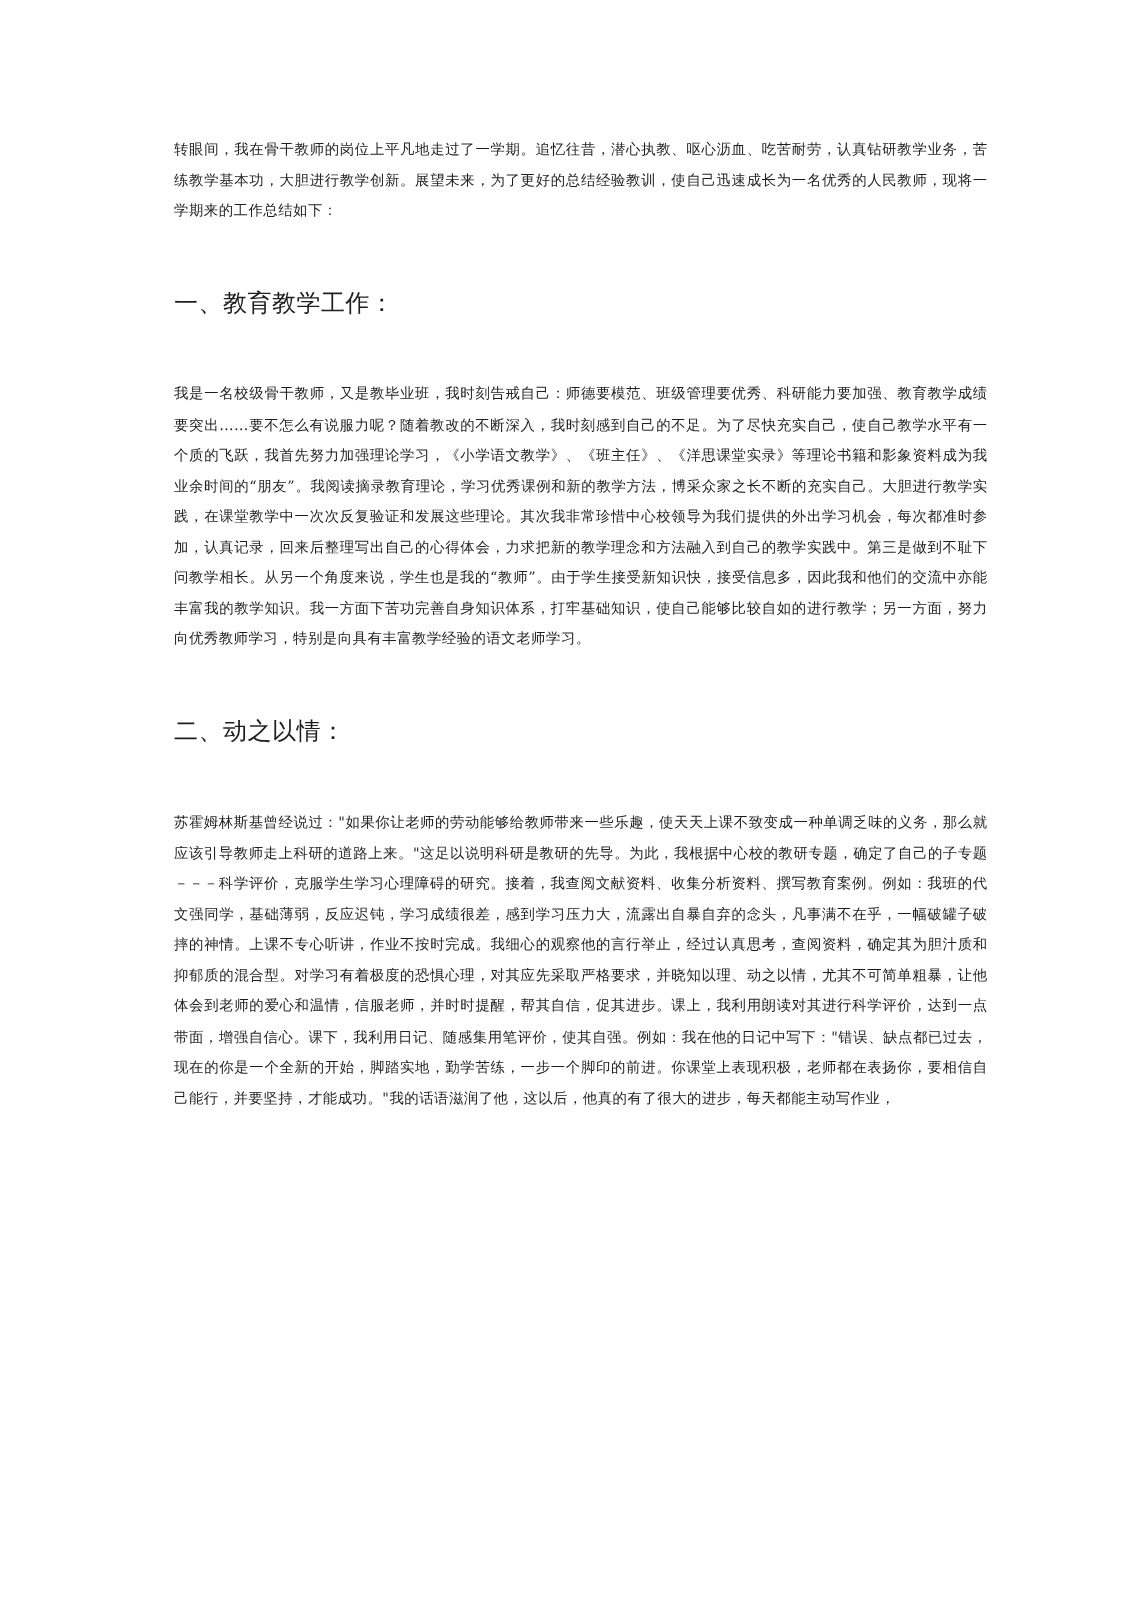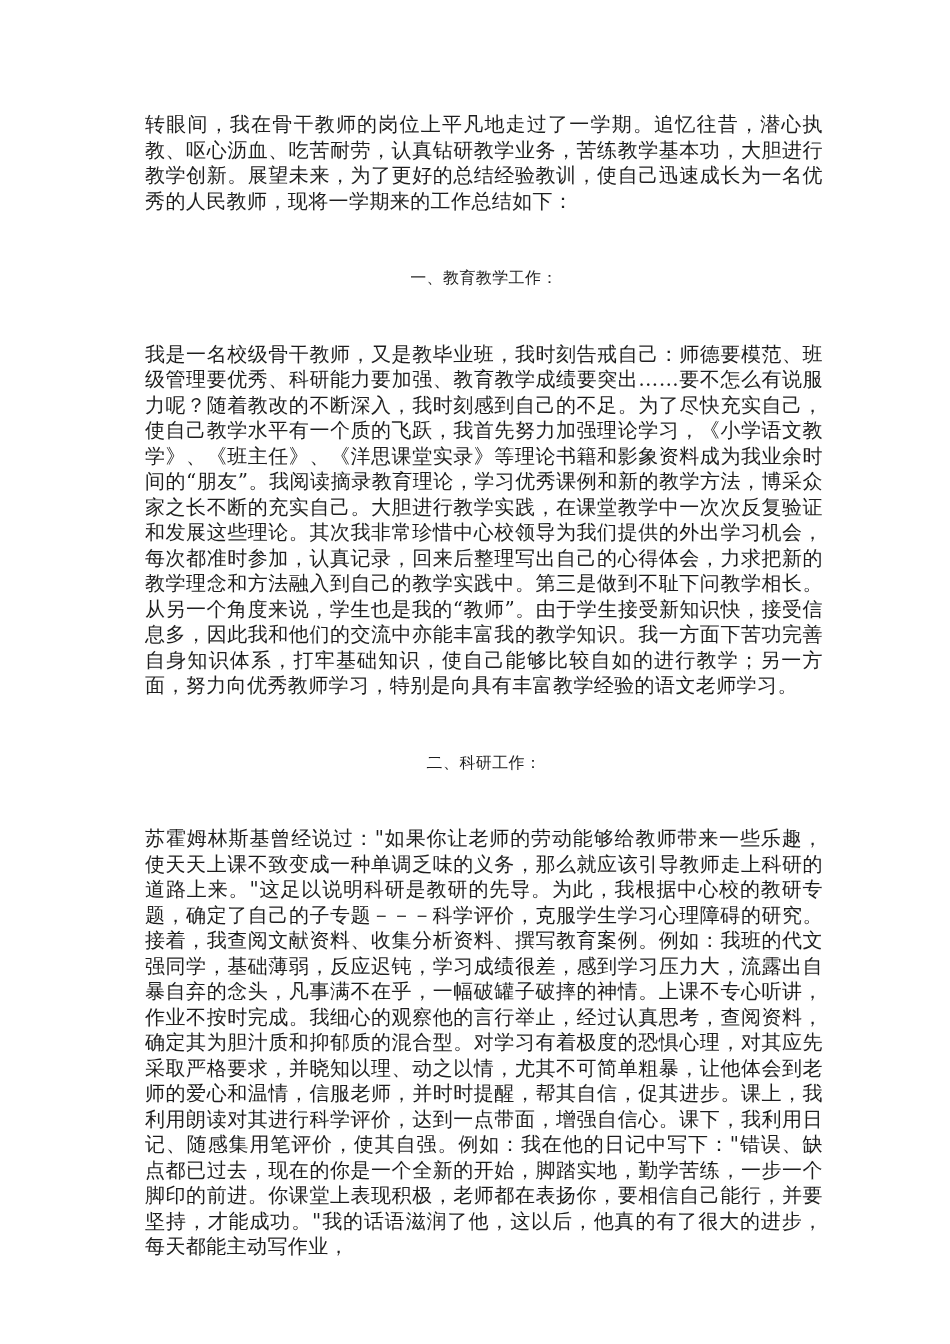--- a/index.html
+++ b/index.html
@@ -15,42 +15,42 @@
     color: #1e1e1e;
     overflow: hidden;
   }
   .page {
     position: absolute;
     top: 112px;
     left: 145px;
     width: 678px;
   }
   .para {
-    font-size: 20px;
+    font-size: 12px;
     line-height: 25.5px;
     margin: 0 0 51px 0;
     text-align: justify;
     letter-spacing: 0.4px;
     word-break: break-all;
   }
   .heading {
-    font-size: 16px;
+    font-size: 20px;
     line-height: 25.5px;
     margin: 0 0 51px 0;
-    text-align: center;
+    text-align: left;
     letter-spacing: 0.4px;
   }
 </style>
 </head>
 <body>
 
 <div class="page">
   <p class="para">转眼间，我在骨干教师的岗位上平凡地走过了一学期。追忆往昔，潜心执教、呕心沥血、吃苦耐劳，认真钻研教学业务，苦练教学基本功，大胆进行教学创新。展望未来，为了更好的总结经验教训，使自己迅速成长为一名优秀的人民教师，现将一学期来的工作总结如下：</p>
 
   <p class="heading">一、教育教学工作：</p>
 
   <p class="para">我是一名校级骨干教师，又是教毕业班，我时刻告戒自己：师德要模范、班级管理要优秀、科研能力要加强、教育教学成绩要突出……要不怎么有说服力呢？随着教改的不断深入，我时刻感到自己的不足。为了尽快充实自己，使自己教学水平有一个质的飞跃，我首先努力加强理论学习，《小学语文教学》、《班主任》、《洋思课堂实录》等理论书籍和影象资料成为我业余时间的“朋友”。我阅读摘录教育理论，学习优秀课例和新的教学方法，博采众家之长不断的充实自己。大胆进行教学实践，在课堂教学中一次次反复验证和发展这些理论。其次我非常珍惜中心校领导为我们提供的外出学习机会，每次都准时参加，认真记录，回来后整理写出自己的心得体会，力求把新的教学理念和方法融入到自己的教学实践中。第三是做到不耻下问教学相长。从另一个角度来说，学生也是我的“教师”。由于学生接受新知识快，接受信息多，因此我和他们的交流中亦能丰富我的教学知识。我一方面下苦功完善自身知识体系，打牢基础知识，使自己能够比较自如的进行教学；另一方面，努力向优秀教师学习，特别是向具有丰富教学经验的语文老师学习。</p>
 
 
-  <p class="heading">二、科研工作：</p>
+  <p class="heading">二、动之以情：</p>
 
   <p class="para">苏霍姆林斯基曾经说过："如果你让老师的劳动能够给教师带来一些乐趣，使天天上课不致变成一种单调乏味的义务，那么就应该引导教师走上科研的道路上来。"这足以说明科研是教研的先导。为此，我根据中心校的教研专题，确定了自己的子专题－－－科学评价，克服学生学习心理障碍的研究。接着，我查阅文献资料、收集分析资料、撰写教育案例。例如：我班的代文强同学，基础薄弱，反应迟钝，学习成绩很差，感到学习压力大，流露出自暴自弃的念头，凡事满不在乎，一幅破罐子破摔的神情。上课不专心听讲，作业不按时完成。我细心的观察他的言行举止，经过认真思考，查阅资料，确定其为胆汁质和抑郁质的混合型。对学习有着极度的恐惧心理，对其应先采取严格要求，并晓知以理、动之以情，尤其不可简单粗暴，让他体会到老师的爱心和温情，信服老师，并时时提醒，帮其自信，促其进步。课上，我利用朗读对其进行科学评价，达到一点带面，增强自信心。课下，我利用日记、随感集用笔评价，使其自强。例如：我在他的日记中写下："错误、缺点都已过去，现在的你是一个全新的开始，脚踏实地，勤学苦练，一步一个脚印的前进。你课堂上表现积极，老师都在表扬你，要相信自己能行，并要坚持，才能成功。"我的话语滋润了他，这以后，他真的有了很大的进步，每天都能主动写作业，</p>
 </div>
 
 </body></html>

